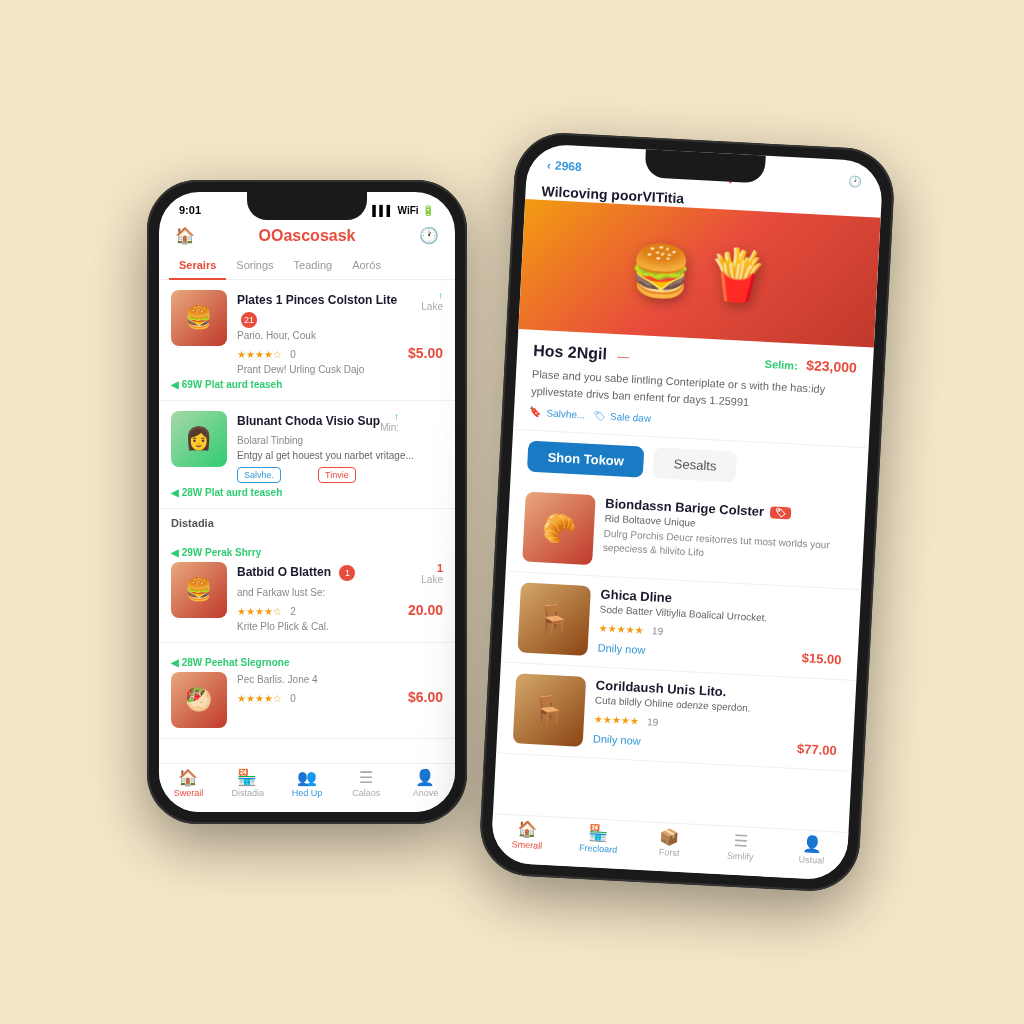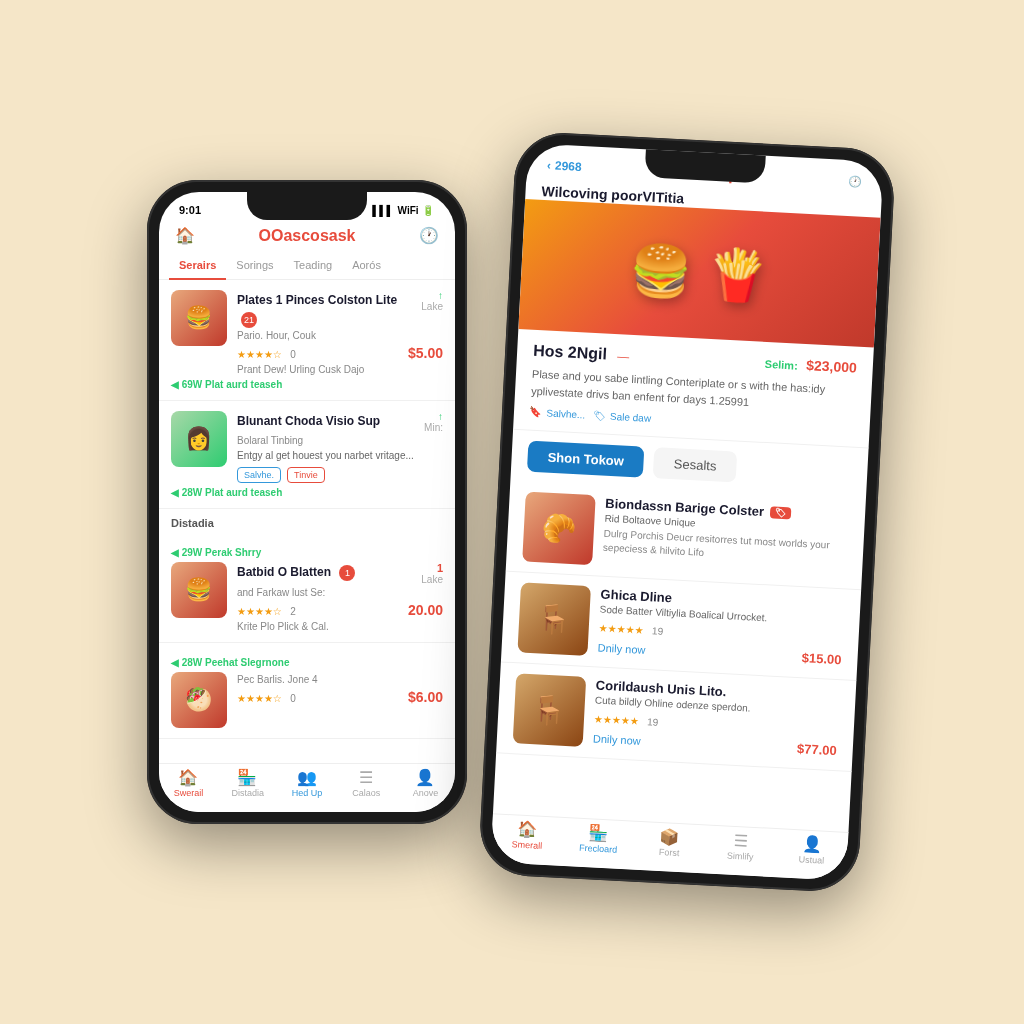--- a/index.html
+++ b/index.html
@@ -255,20 +255,21 @@
       font-size: 9px;
       border: 1px solid #3498db;
       color: #3498db;
       border-radius: 4px;
       padding: 2px 6px;
     }
 
     .action-tag.red {
       border-color: #e74c3c;
       color: #e74c3c;
+      margin-left: 31px;
     }
 
     
     .bottom-nav {
       display: flex;
       border-top: 1px solid #eee;
       position: absolute;
       bottom: 0; left: 0; right: 0;
       background: #fff;
       padding: 6px 0 14px;
@@ -532,21 +533,21 @@
         <div class="nearby-label">
           <span>◀</span>
           <span>69W Plat aurd teaseh</span>
         </div>
       </div>
 
       <div class="listing-card">
         <div class="listing-header">
           <div class="listing-thumb person-thumb">👩</div>
           <div class="listing-info">
-            <div style="display:flex; justify-content:space-between; align-items:flex-start">
+            <div style="display:flex; justify-content:flex-start; align-items:flex-start">
               <div>
                 <span class="listing-title">Blunant Choda Visio Sup</span>
               </div>
               <div>
                 <div style="font-size:10px; color:#2ecc71; text-align:right">↑</div>
                 <div style="font-size:10px; color:#aaa; text-align:right">Min:</div>
               </div>
             </div>
             <div class="listing-sub">Bolaral Tinbing</div>
             <div class="listing-desc">Entgy al get houest you narbet vritage...</div>

